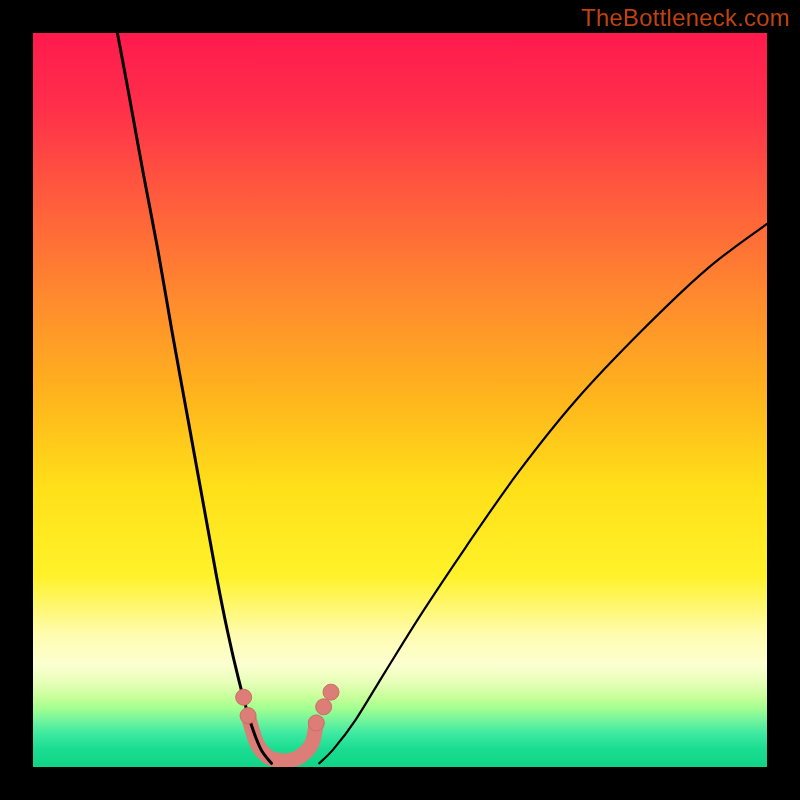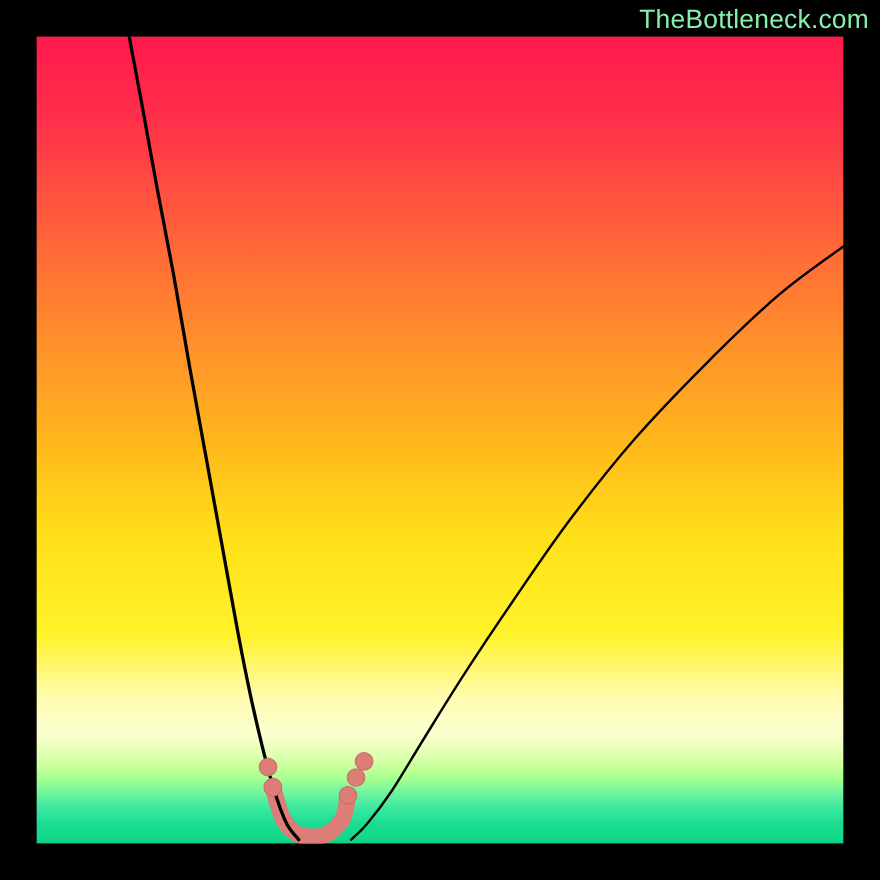--- a/index.html
+++ b/index.html
@@ -31,21 +31,21 @@
     width: 734px;
     height: 734px;
   }
   .watermark {
     position: absolute;
     top: 4px;
     right: 10px;
     font-family: Arial, Helvetica, sans-serif;
     font-size: 24px;
     font-weight: 500;
-    color: #86efac;
+    color: #c2410c;
     letter-spacing: 0.2px;
     user-select: none;
   }
 </style>
 </head>
 <body>
 
 <div class="frame">
 
   <div class="plot-area">

